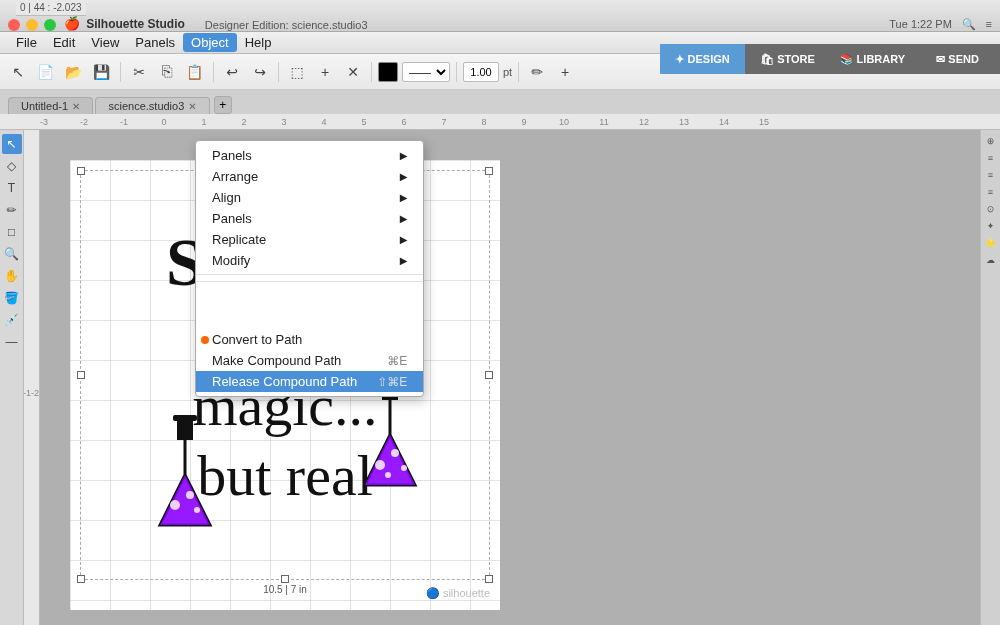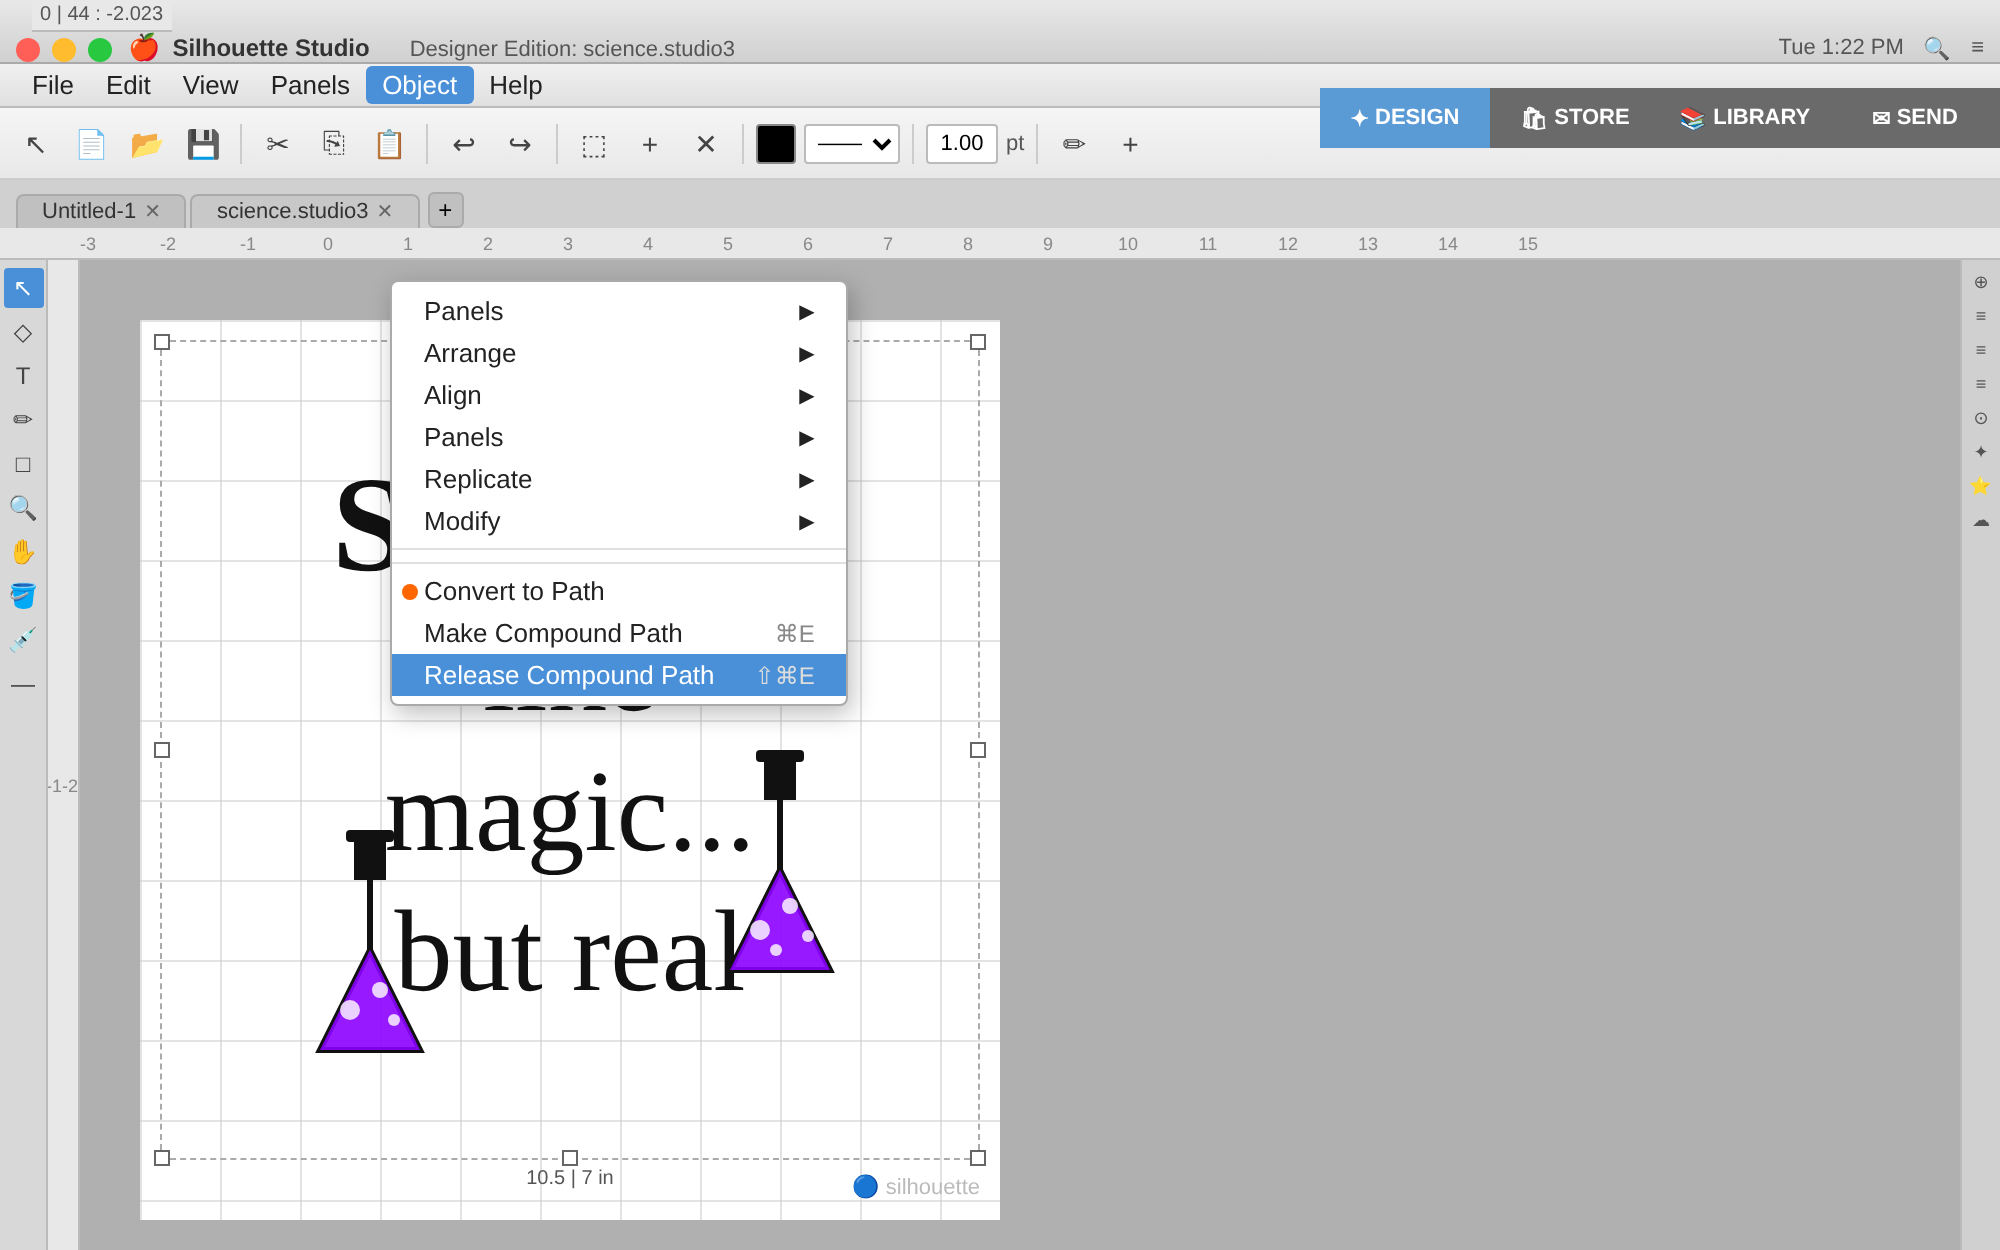--- a/index.html
+++ b/index.html
@@ -323,21 +323,21 @@
             <div class="dropdown-item">
               <span>Modify</span>
               <span class="arrow">▶</span>
             </div>
           </div>
           <div class="menu-separator"></div>
           <div class="menu-section">
           </div>
           <div class="menu-separator"></div>
           <div class="menu-section">
-            <div class="dropdown-item" style="position:relative;">
+            <div class="dropdown-item" style="position:relative;margin-top:44px;">
               <div class="dropdown-indicator"></div>
               <span>Convert to Path</span>
             </div>
             <div class="dropdown-item">
               <span>Make Compound Path</span>
               <span class="shortcut">⌘E</span>
             </div>
             <div class="dropdown-item highlighted">
               <span>Release Compound Path</span>
               <span class="shortcut">⇧⌘E</span>

